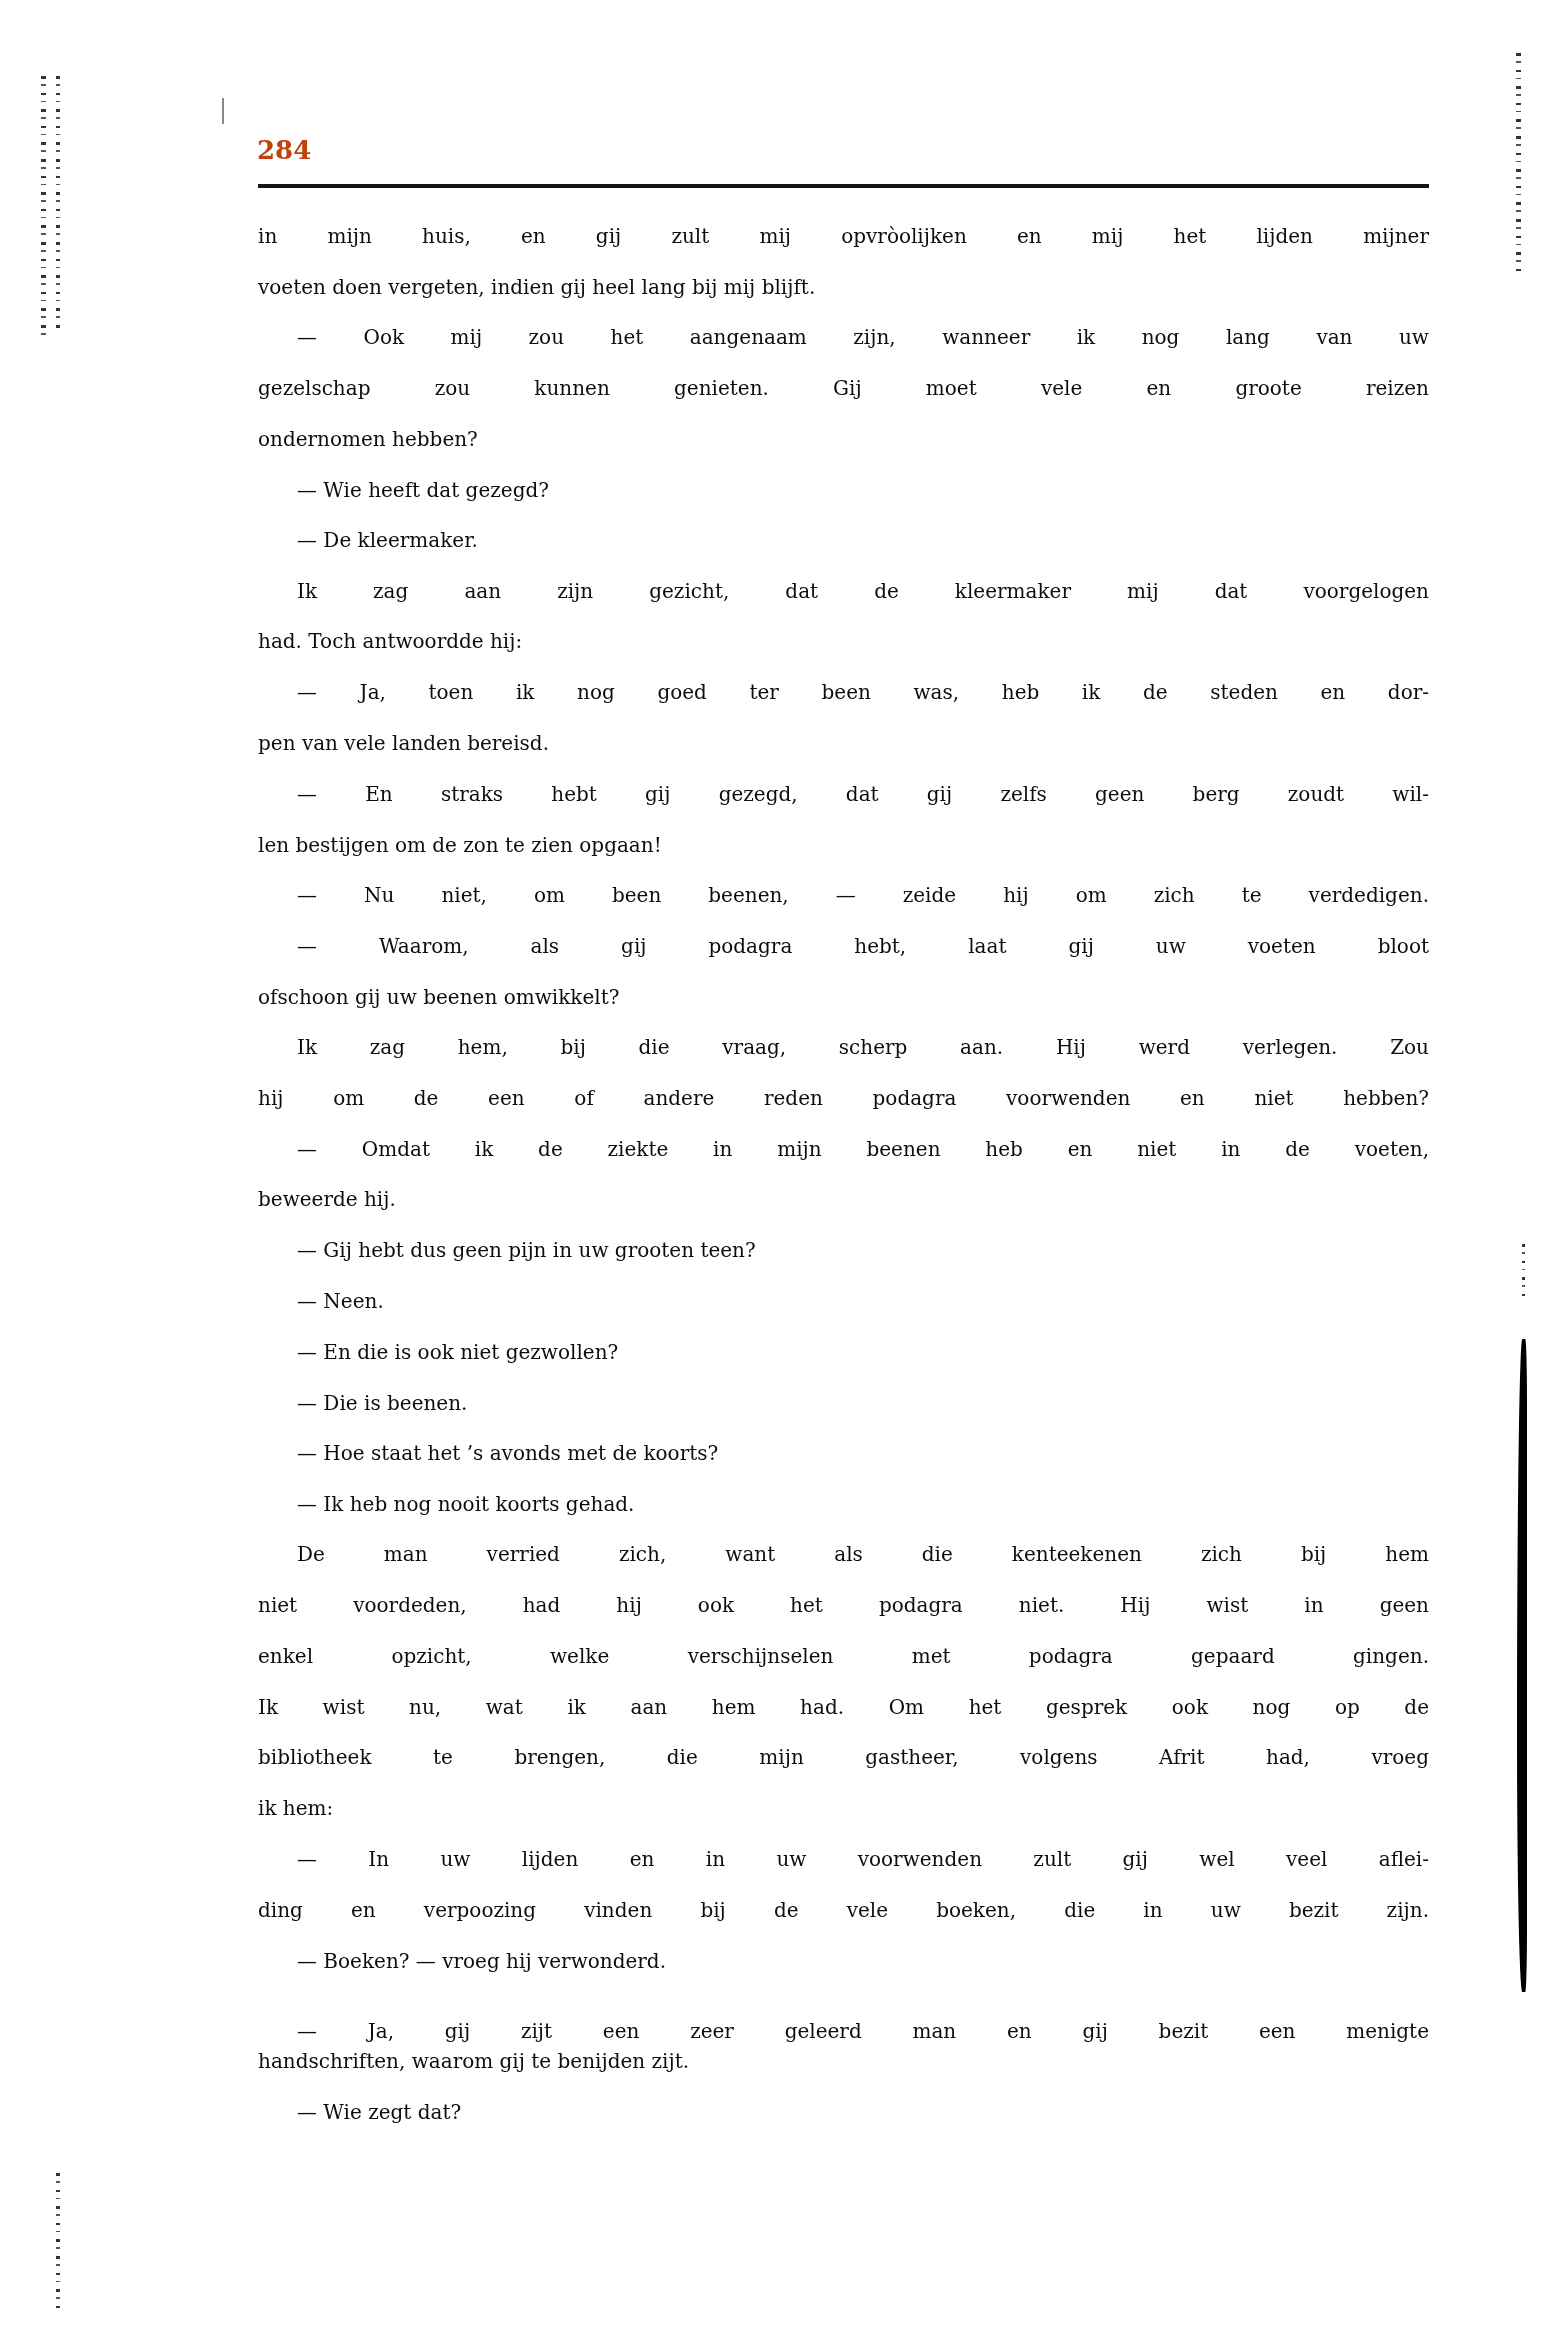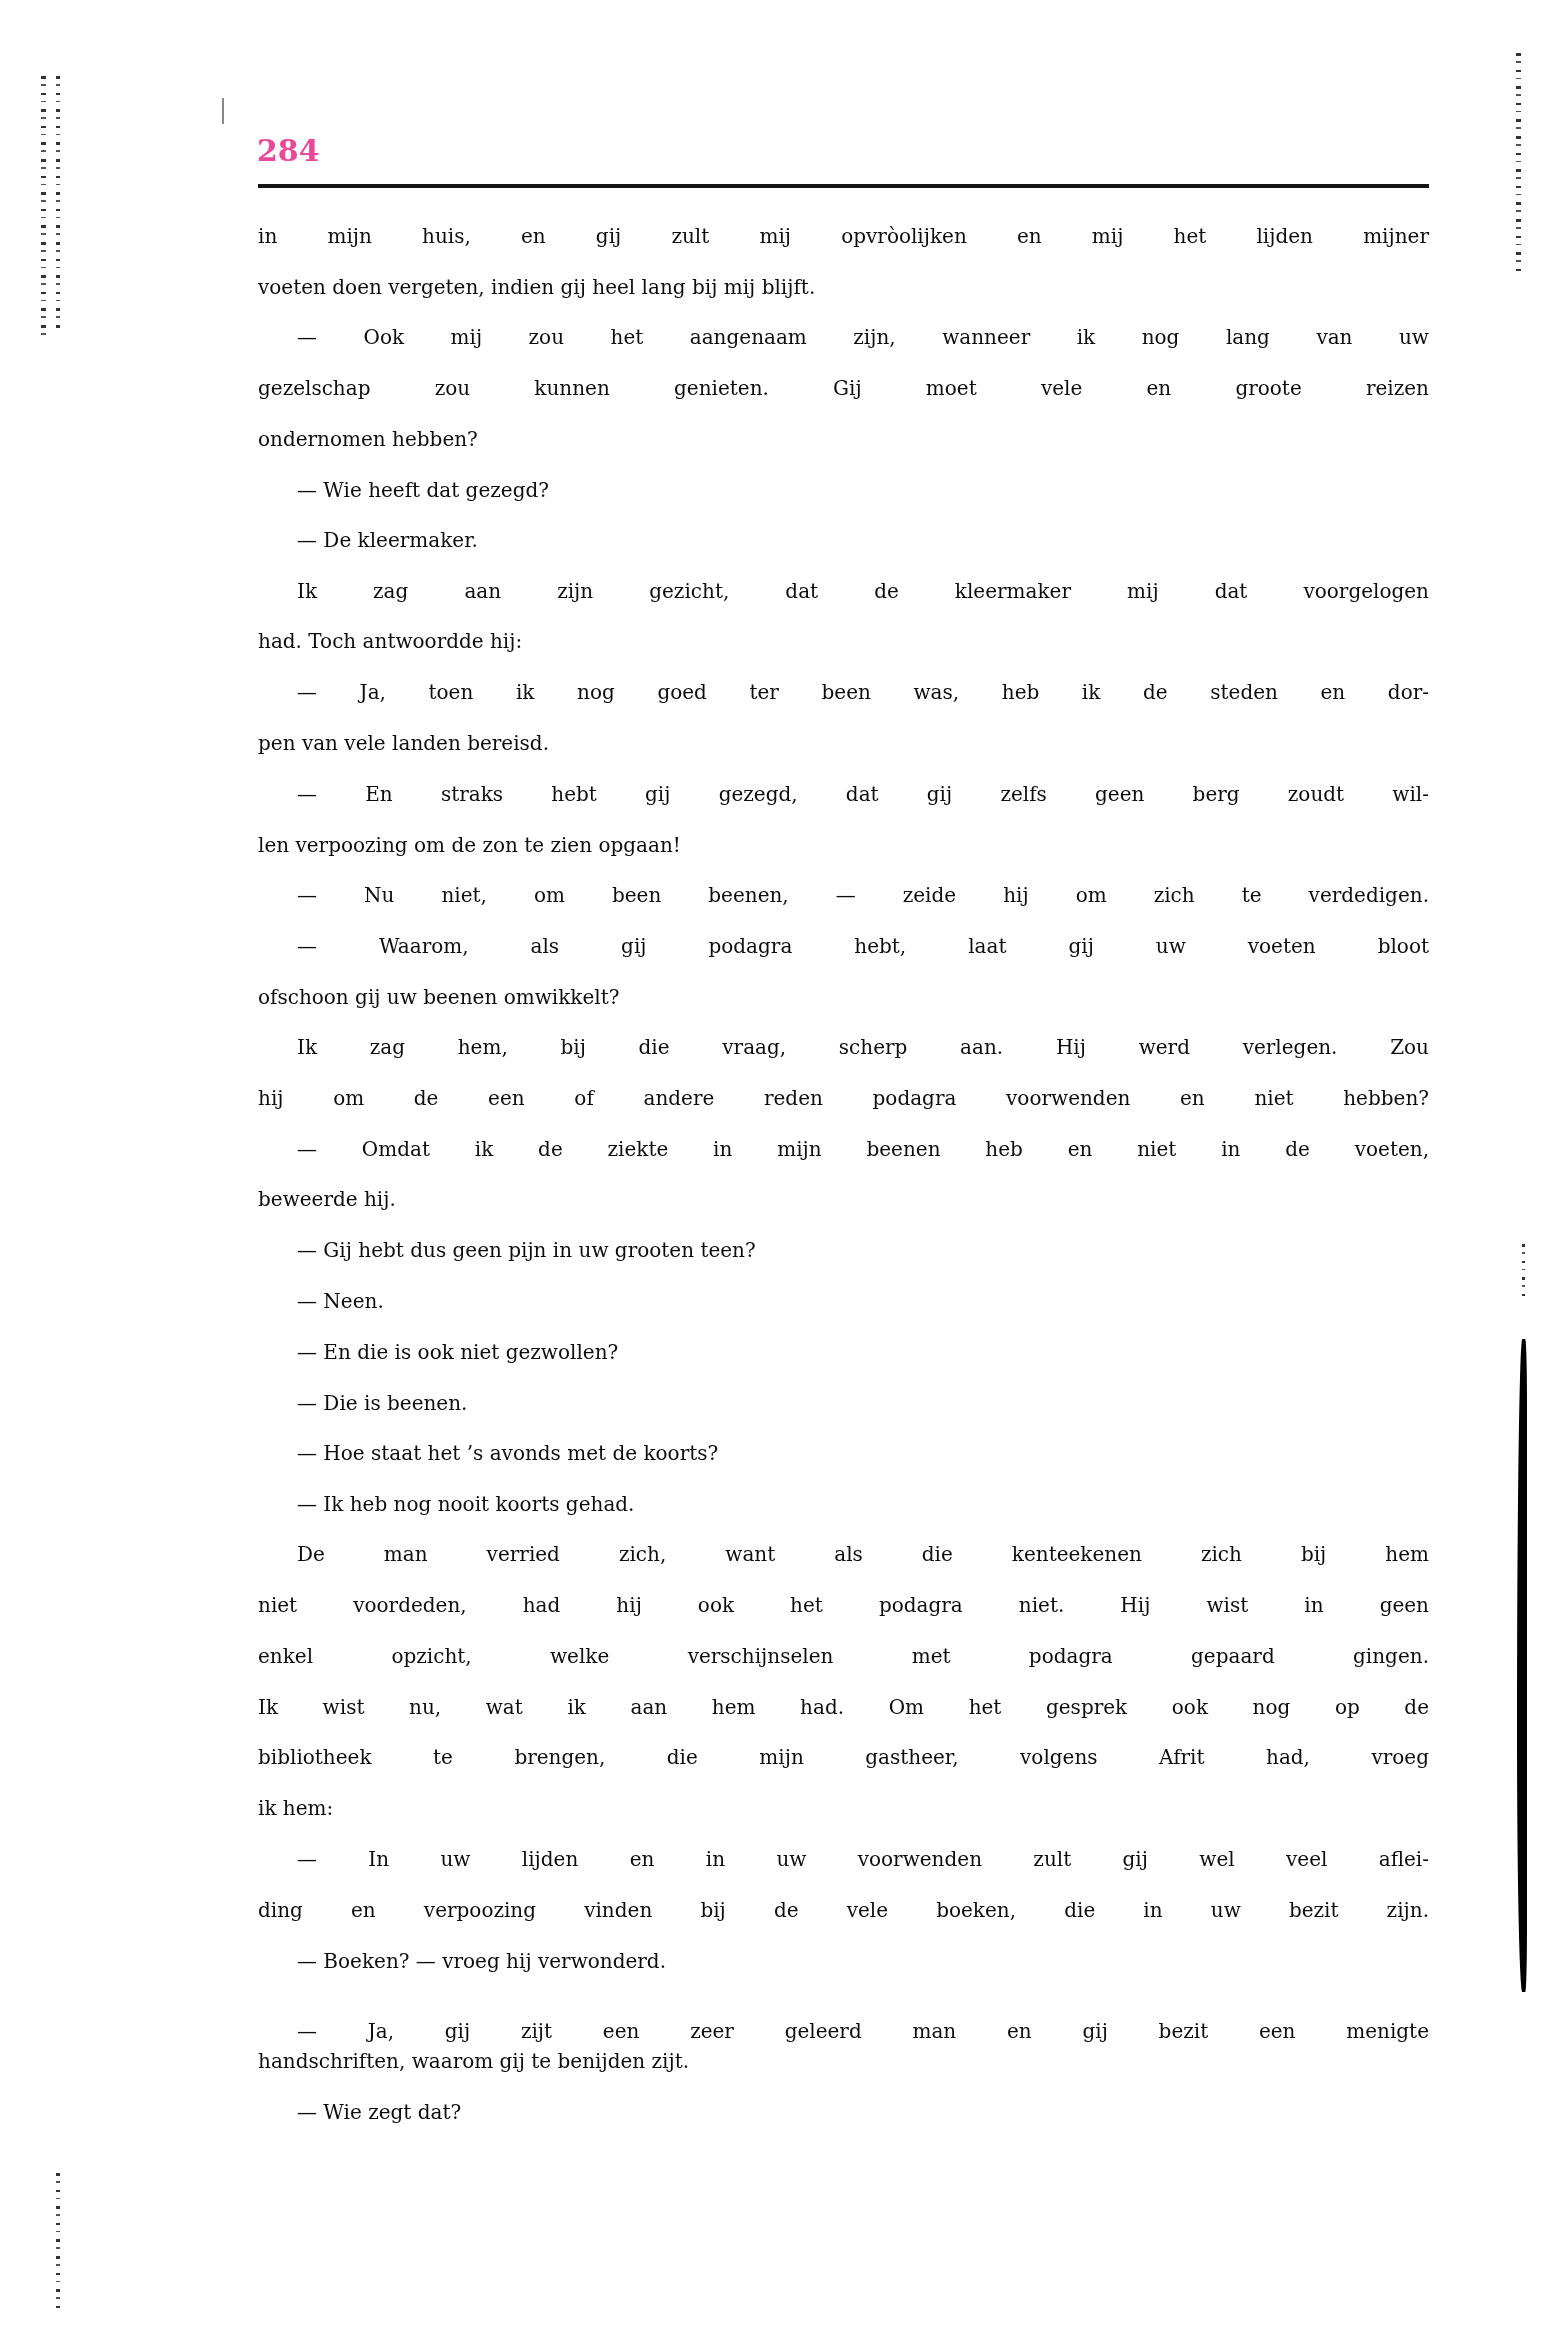--- a/index.html
+++ b/index.html
@@ -1,20 +1,20 @@
 <!DOCTYPE html>
 <html style="font-size:14px"><head>
 <meta charset="utf-8">
 <style>
   html, body { margin: 0; padding: 0; background: #ffffff; }
   body { width: 1567px; height: 2330px; position: relative; overflow: hidden; }
   .page { position: absolute; left: 0; top: 0; width: 1567px; height: 2330px; background: #ffffff; }
   .pagenum {
     position: absolute; left: 257px; top: 131px;
-    font-family: "DejaVu Serif", serif; font-size: 30px; font-weight: bold; color: #ec4899;
+    font-family: "DejaVu Serif", serif; font-size: 26px; font-weight: bold; color: #c2410c;
     line-height: 39px;
   }
   .running-title {
     position: absolute; left: 566px; top: 137px; width: 550px;
     font-family: "DejaVu Serif", serif; font-size: 22px; font-weight: bold; color: #111;
     letter-spacing: 1.8px; line-height: 32px; white-space: nowrap;
   }
   .rule {
     position: absolute; left: 258px; top: 184px; width: 1171px; height: 3.5px; background: #151515;
   }
@@ -55,21 +55,21 @@
       <div class="line indent" style="top: 315px;">— Ook mij zou het aangenaam zijn, wanneer ik nog lang van uw</div>
       <div class="line" style="top: 366px;">gezelschap zou kunnen genieten. Gij moet vele en groote reizen</div>
       <div class="line short" style="top: 417px;">ondernomen hebben?</div>
       <div class="line indent short" style="top: 468px;">— Wie heeft dat gezegd?</div>
       <div class="line indent short" style="top: 518px;">— De kleermaker.</div>
       <div class="line indent" style="top: 569px;">Ik zag aan zijn gezicht, dat de kleermaker mij dat voorgelogen</div>
       <div class="line short" style="top: 619px;">had. Toch antwoordde hij:</div>
       <div class="line indent" style="top: 670px;">— Ja, toen ik nog goed ter been was, heb ik de steden en dor-</div>
       <div class="line short" style="top: 721px;">pen van vele landen bereisd.</div>
       <div class="line indent" style="top: 772px;">— En straks hebt gij gezegd, dat gij zelfs geen berg zoudt wil-</div>
-      <div class="line short" style="top: 823px;">len verpoozing om de zon te zien opgaan!</div>
+      <div class="line short" style="top: 823px;">len bestijgen om de zon te zien opgaan!</div>
       <div class="line indent" style="top: 873px;">— Nu niet, om been beenen, — zeide hij om zich te verdedigen.</div>
       <div class="line indent" style="top: 924px;">— Waarom, als gij podagra hebt, laat gij uw voeten bloot</div>
       <div class="line short" style="top: 975px;">ofschoon gij uw beenen omwikkelt?</div>
       <div class="line indent" style="top: 1025px;">Ik zag hem, bij die vraag, scherp aan. Hij werd verlegen. Zou</div>
       <div class="line" style="top: 1076px;">hij om de een of andere reden podagra voorwenden en niet hebben?</div>
       <div class="line indent" style="top: 1127px;">— Omdat ik de ziekte in mijn beenen heb en niet in de voeten,</div>
       <div class="line short" style="top: 1177px;">beweerde hij.</div>
       <div class="line indent short" style="top: 1228px;">— Gij hebt dus geen pijn in uw grooten teen?</div>
       <div class="line indent short" style="top: 1279px;">— Neen.</div>
       <div class="line indent short" style="top: 1330px;">— En die is ook niet gezwollen?</div>

